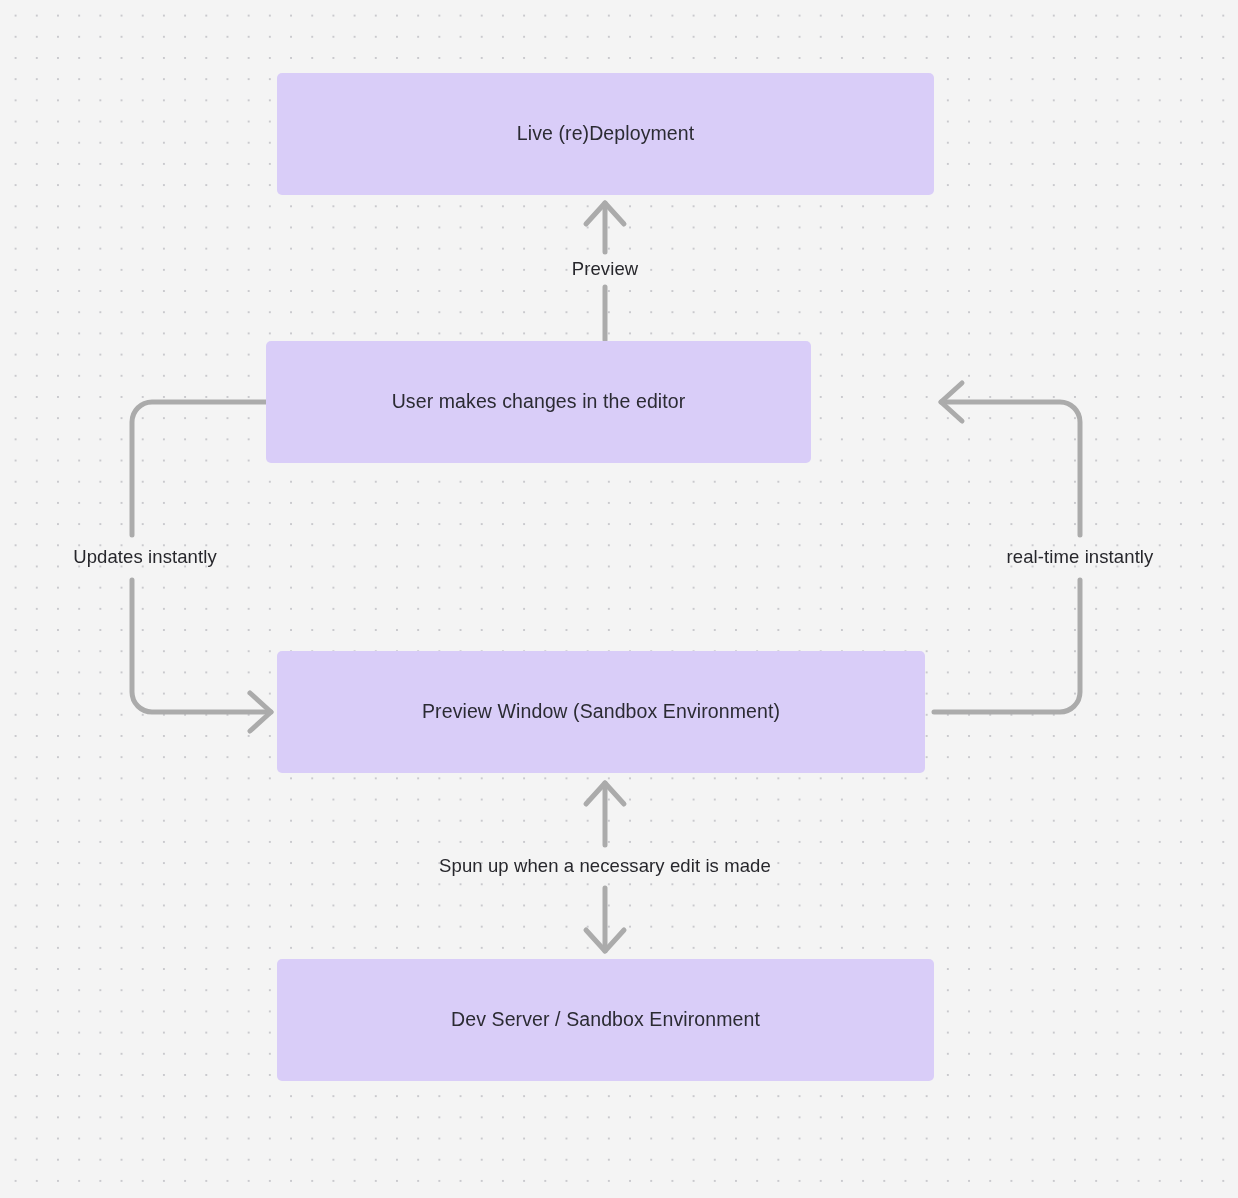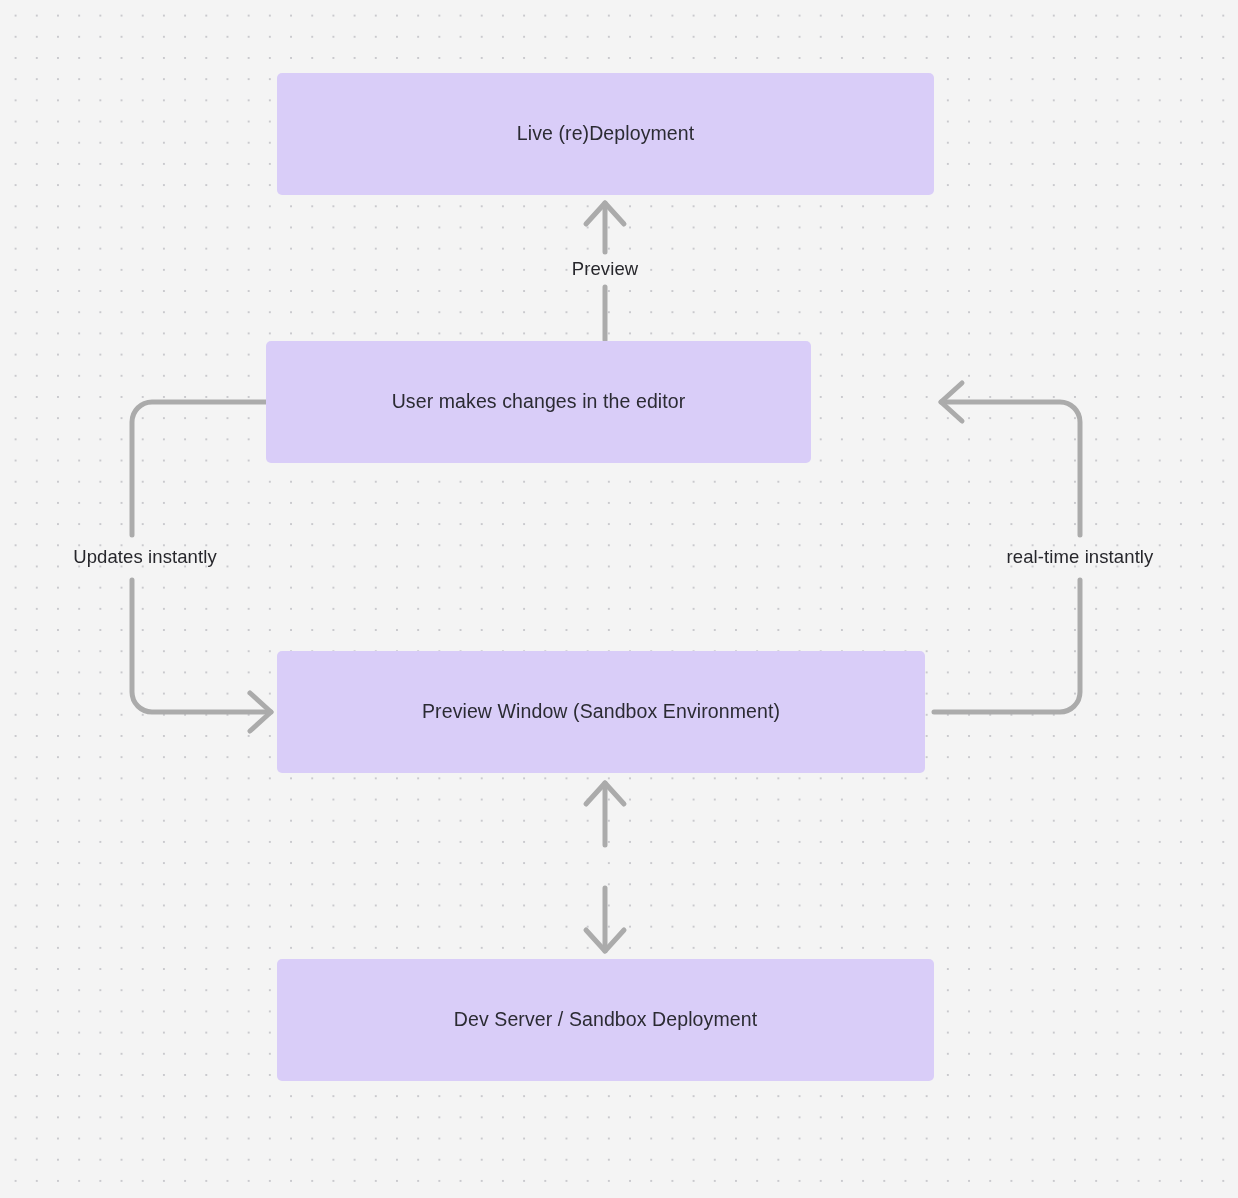--- a/index.html
+++ b/index.html
@@ -93,23 +93,24 @@
 
   <div class="node" style="left:266px; top:341px; width:545px; height:122px;">
     <span>User makes changes in the editor</span>
   </div>
 
   <div class="node" style="left:277px; top:651px; width:648px; height:122px;">
     <span>Preview Window (Sandbox Environment)</span>
   </div>
 
   <div class="node" style="left:277px; top:959px; width:657px; height:122px;">
-    <span>Dev Server / Sandbox Deployment</span>
+    <span>Dev Server / Sandbox Environment</span>
   </div>
 
   <div class="edge-label" style="left:605px; top:269px;">Preview</div>
 
   <div class="edge-label" style="left:145px; top:557px;">Updates instantly</div>
 
   <div class="edge-label" style="left:1080px; top:557px;">real-time instantly</div>
 
+  <div class="edge-label" style="left:605px; top:866px;">Spun up when a necessary edit is made</div>
 
 </div>
 
 </body></html>

